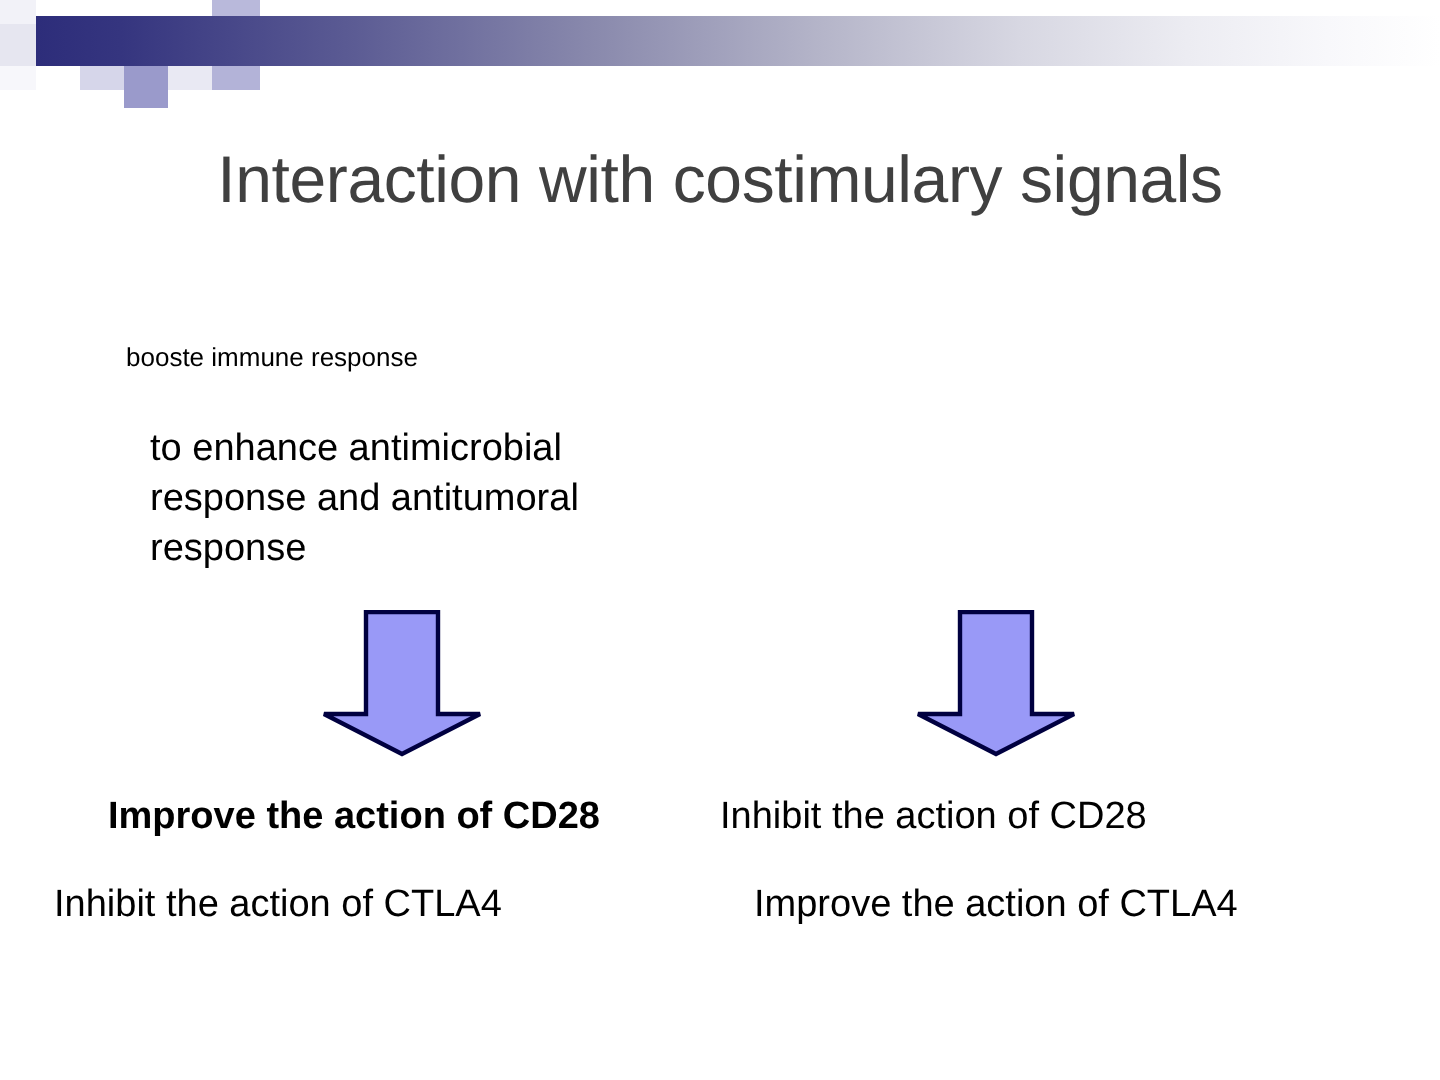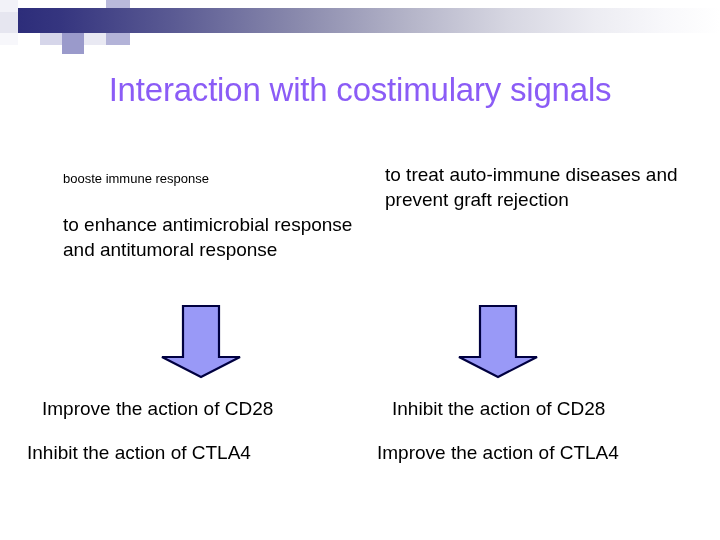--- a/index.html
+++ b/index.html
@@ -50,61 +50,61 @@
   #page-title {
     position: absolute;
     left: 0;
     top: 70px;
     width: 720px;
     text-align: center;
     font-size: 33px;
     line-height: 40px;
     font-weight: normal;
     letter-spacing: -0.2px;
-    color: #8b5cf6;
+    color: #404040;
     white-space: nowrap;
   }
 
   
   .col {
     position: absolute;
   }
   #col-left  { left: 63px;  top: 162px; width: 300px; }
   #col-right { left: 385px; top: 162px; width: 310px; }
 
   .lead {
     font-size: 13px;
     line-height: 24px;
     margin: 5px 0 21px 0;
   }
   .detail {
     font-size: 19px;
     line-height: 25px;
-    margin: 0;
+    margin: 12px;
   }
 
   
   .arrow {
     position: absolute;
     width: 80px;
     height: 74px;
   }
   #arrow-left  { left: 161px; top: 305px; }
   #arrow-right { left: 458px; top: 305px; }
 
   
   .outcome {
     position: absolute;
     font-size: 19px;
     line-height: 24px;
     white-space: nowrap;
   }
-  #outcome-l1 { left: 42px;  top: 397px; }
+  #outcome-l1 { left: 54px;  top: 397px; font-weight: bold; }
   #outcome-l2 { left: 27px;  top: 441px; }
-  #outcome-r1 { left: 392px; top: 397px; }
+  #outcome-r1 { left: 360px; top: 397px; }
   #outcome-r2 { left: 377px; top: 441px; text-align: right; }
 </style>
 </head>
 <body>
 
 <div id="deco-header">
 
   <div class="deco-sq" style="left:0px;  top:0px;  width:18px; height:12px; background:#f2f2f8;"></div>
   <div class="deco-sq" style="left:0px;  top:12px; width:18px; height:21px; background:#e6e6f0;"></div>
   <div class="deco-sq" style="left:0px;  top:33px; width:18px; height:12px; background:#f7f7fb;"></div>
@@ -125,21 +125,20 @@
 </div>
 
 <div id="page-title">Interaction with costimulary signals</div>
 
 <div class="col" id="col-left">
   <p class="lead">booste immune response</p>
   <p class="detail">to enhance antimicrobial response and antitumoral response</p>
 </div>
 
 <div class="col" id="col-right">
-  <p class="detail">to treat auto-immune diseases and prevent graft rejection</p>
 </div>
 
 <svg class="arrow" id="arrow-left" viewBox="0 0 80 74">
   <polygon points="22,1 58,1 58,52 79,52 40,72 1,52 22,52" fill="#9999f7" stroke="#000040" stroke-width="2.2" stroke-linejoin="miter"></polygon>
 </svg>
 
 <svg class="arrow" id="arrow-right" viewBox="0 0 80 74">
   <polygon points="22,1 58,1 58,52 79,52 40,72 1,52 22,52" fill="#9999f7" stroke="#000040" stroke-width="2.2" stroke-linejoin="miter"></polygon>
 </svg>
 

